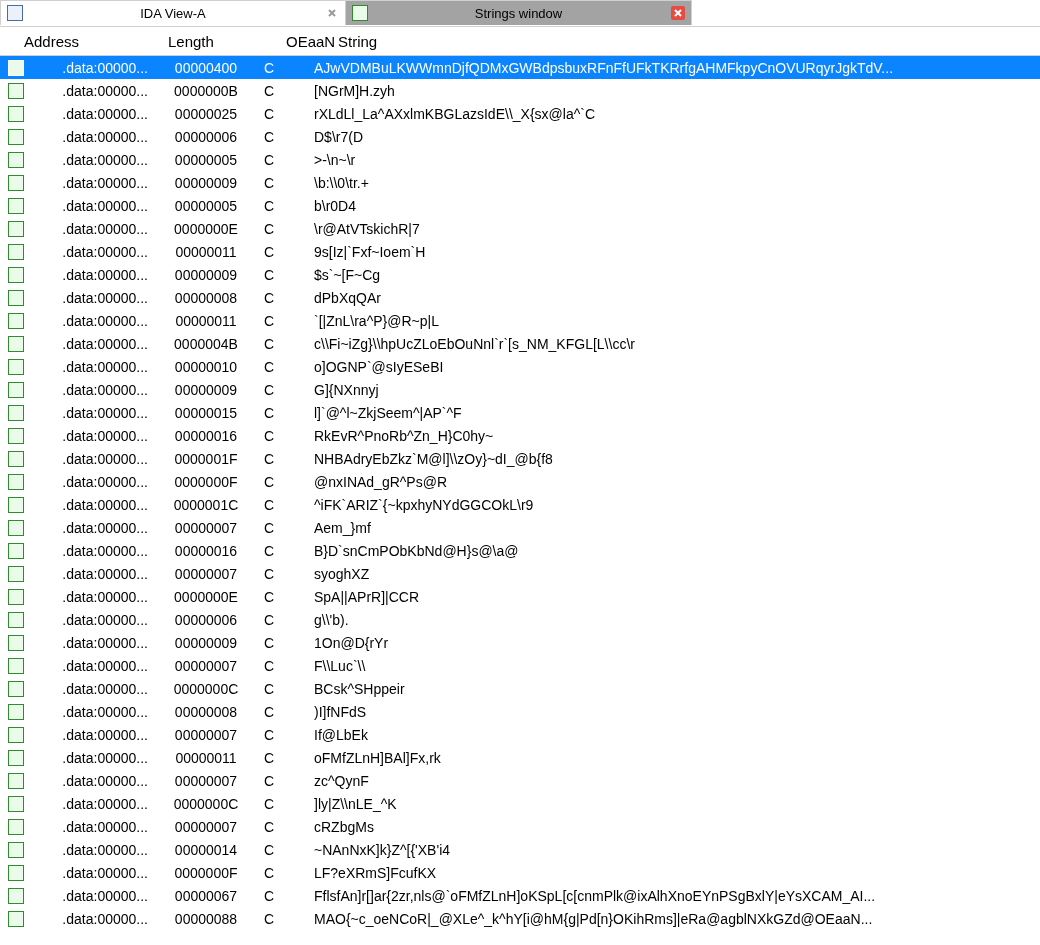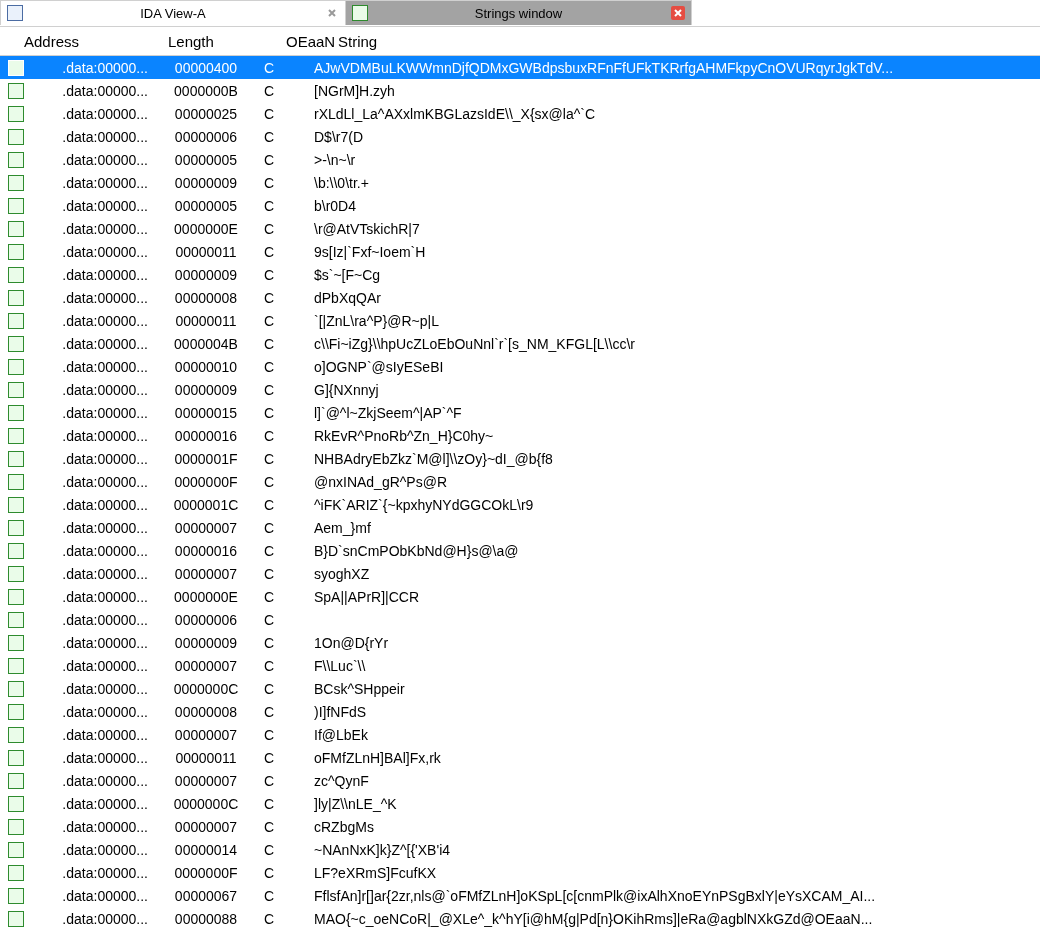--- a/index.html
+++ b/index.html
@@ -282,20 +282,21 @@
       <span class="c-type">C</span>
       <span class="c-str">SpA||APrR]|CCR</span>
     </div>
     <div class="row">
       <span class="ric">
         <span class="ic-box ic-str"></span>
       </span>
       <span class="c-addr">.data:00000...</span>
       <span class="c-len">00000006</span>
       <span class="c-type">C</span>
+      <span class="c-str">g\\'b).</span>
     </div>
     <div class="row">
       <span class="ric">
         <span class="ic-box ic-str"></span>
       </span>
       <span class="c-addr">.data:00000...</span>
       <span class="c-len">00000009</span>
       <span class="c-type">C</span>
       <span class="c-str">1On@D{rYr</span>
     </div>

